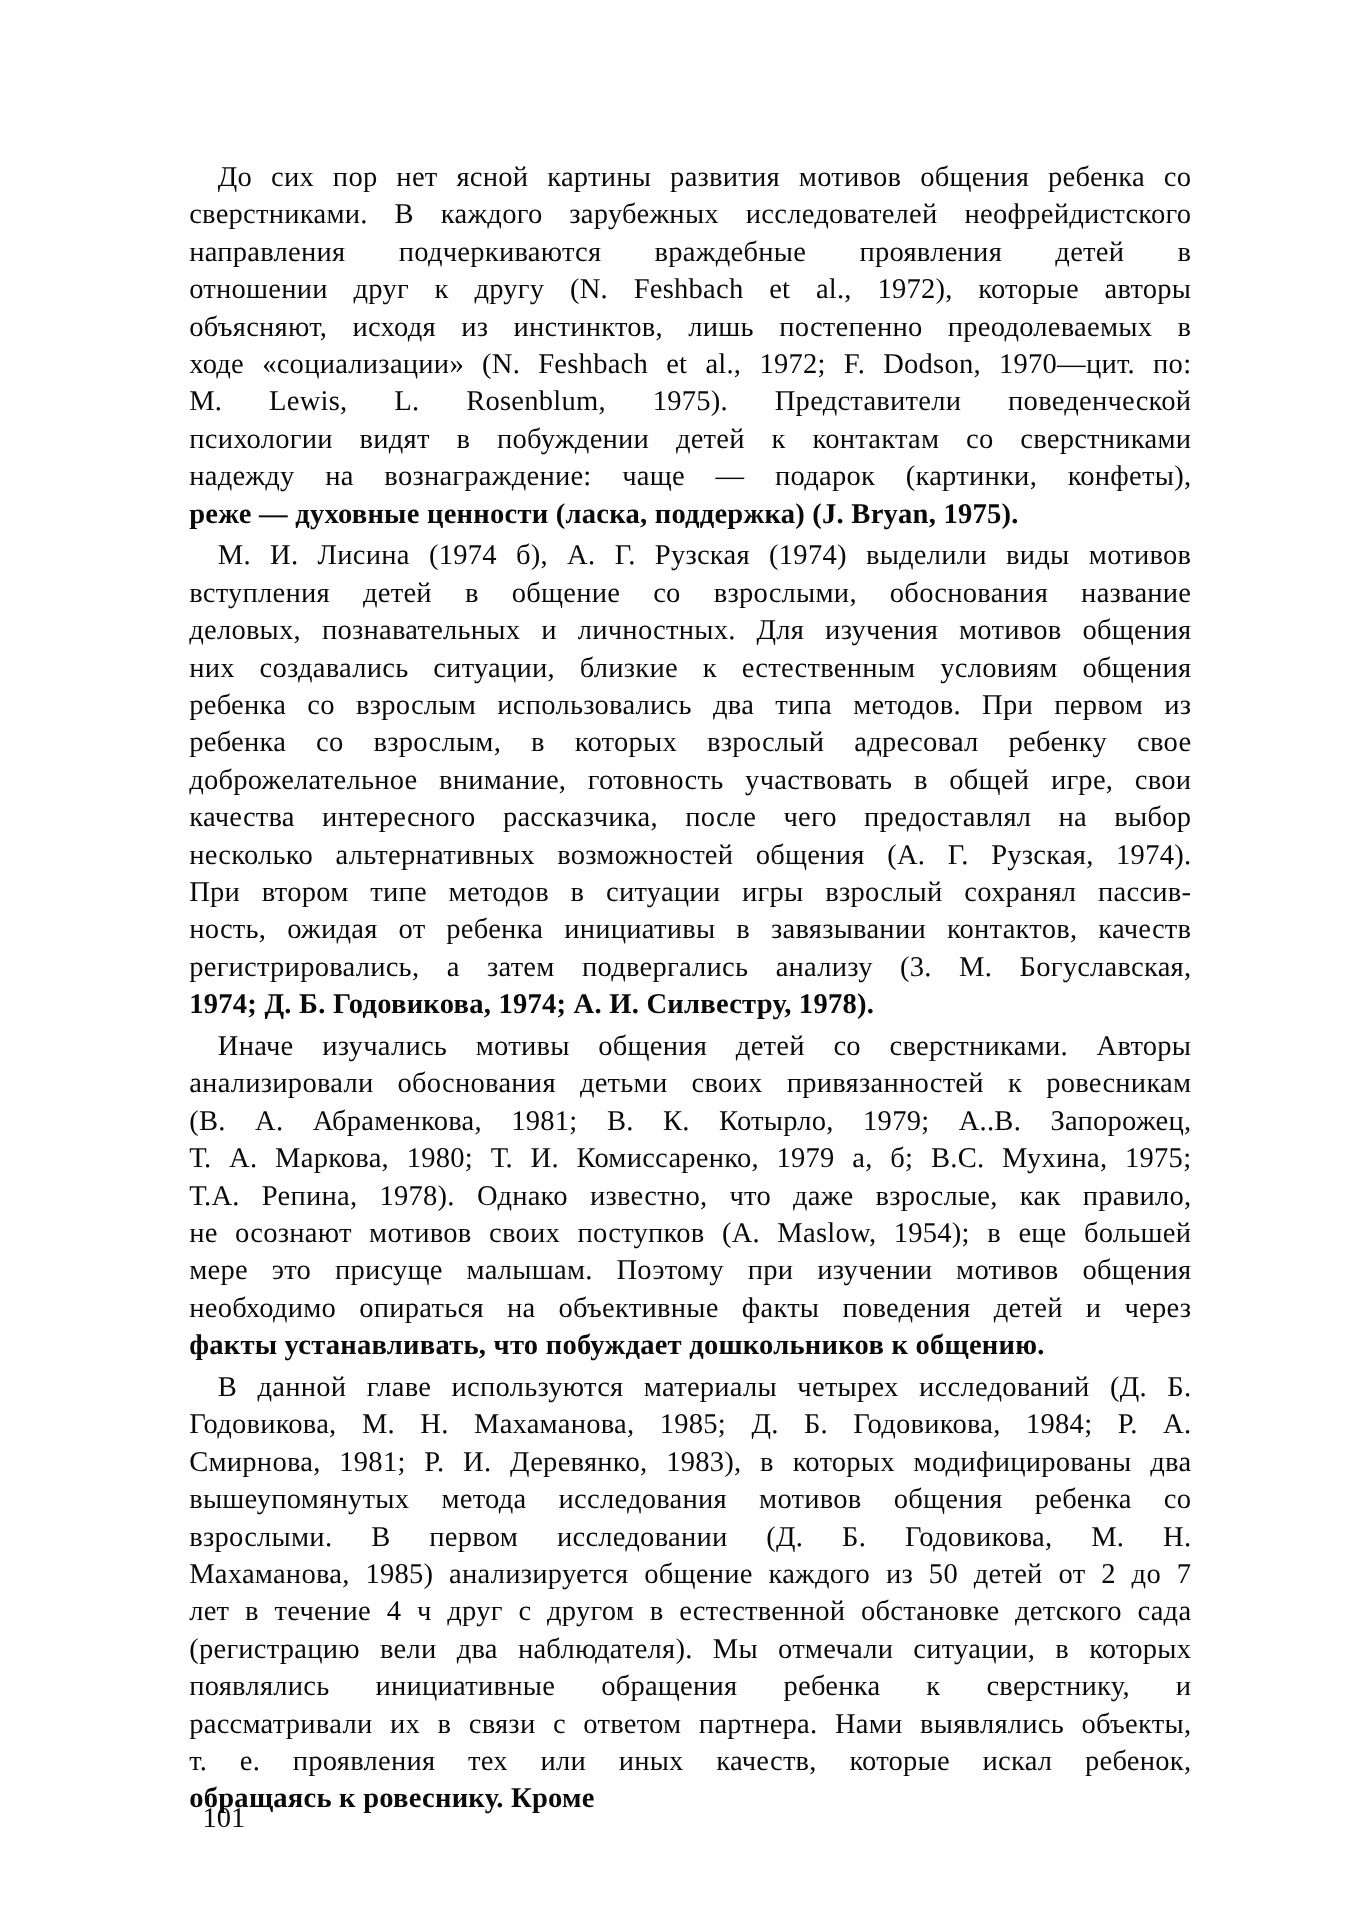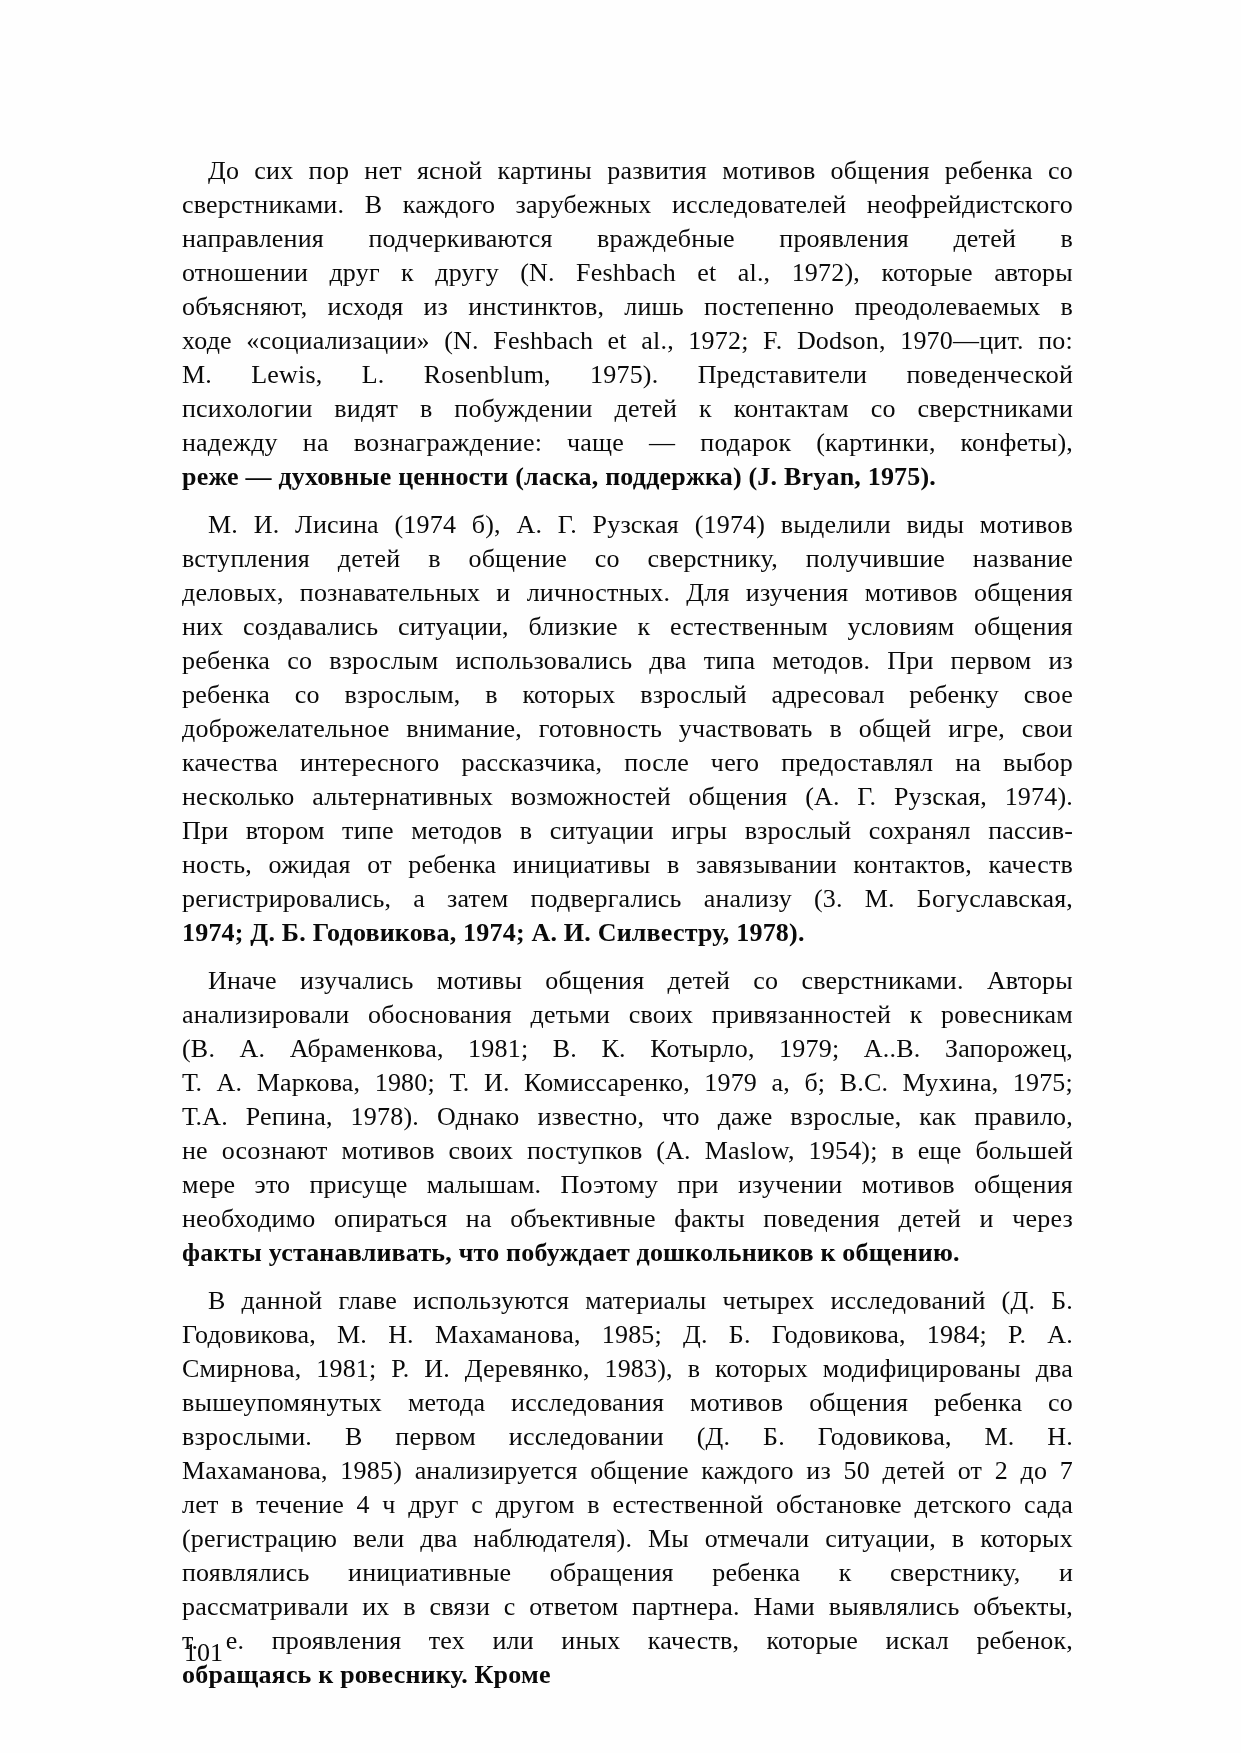--- a/index.html
+++ b/index.html
@@ -22,21 +22,21 @@
     height: 1753px;
     background: #fefefe;
   }
   .text-block {
     position: absolute;
     top: 140px;
     left: 168px;
     width: 919px;
   }
   .paragraph {
-    margin: 14px;
+    margin: 4px;
     padding: 0;
   }
   .line {
     font-size: 26px;
     line-height: 34px;
     height: 34px;
     text-align: justify;
     text-align-last: justify;
     white-space: nowrap;
     color: #0a0a0a;
@@ -71,21 +71,21 @@
         <div class="line">отношении друг к другу (N. Feshbach et al., 1972), которые авторы</div>
         <div class="line">объясняют, исходя из инстинктов, лишь постепенно преодолеваемых в</div>
         <div class="line">ходе «социализации» (N. Feshbach et al., 1972; F. Dodson, 1970—цит. по:</div>
         <div class="line">М. Lewis, L. Rosenblum, 1975). Представители поведенческой</div>
         <div class="line">психологии видят в побуждении детей к контактам со сверстниками</div>
         <div class="line">надежду на вознаграждение: чаще — подарок (картинки, конфеты),</div>
         <div class="line last">реже — духовные ценности (ласка, поддержка)  (J. Bryan, 1975).</div>
       </div>
       <div class="paragraph">
         <div class="line first">М. И. Лисина (1974 б), А. Г. Рузская (1974) выделили виды мотивов</div>
-        <div class="line">вступления детей в общение со сверстнику, получившие название</div>
+        <div class="line">вступления детей в общение со взрослыми, обоснования название</div>
         <div class="line">деловых, познавательных и личностных. Для изучения мотивов общения</div>
         <div class="line">них создавались ситуации, близкие к естественным условиям общения</div>
         <div class="line">ребенка со взрослым использовались два типа методов. При первом из</div>
         <div class="line">ребенка со взрослым, в которых взрослый адресовал ребенку свое</div>
         <div class="line">доброжелательное внимание, готовность участвовать в общей игре, свои</div>
         <div class="line">качества интересного рассказчика, после чего предоставлял на выбор</div>
         <div class="line">несколько альтернативных возможностей общения (А. Г. Рузская, 1974).</div>
         <div class="line">При втором типе методов в ситуации игры взрослый сохранял пассив-</div>
         <div class="line">ность, ожидая от ребенка инициативы в завязывании контактов, качеств</div>
         <div class="line">регистрировались, а затем подвергались анализу (3. М. Богуславская,</div>

